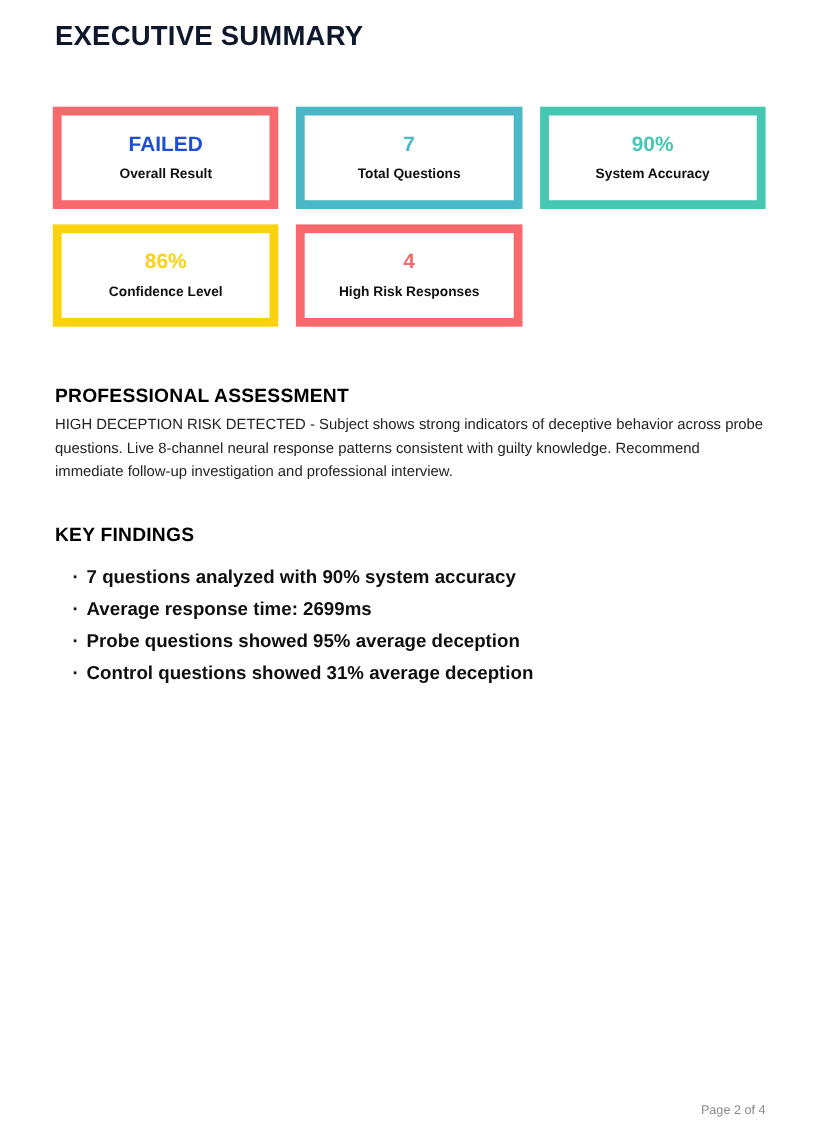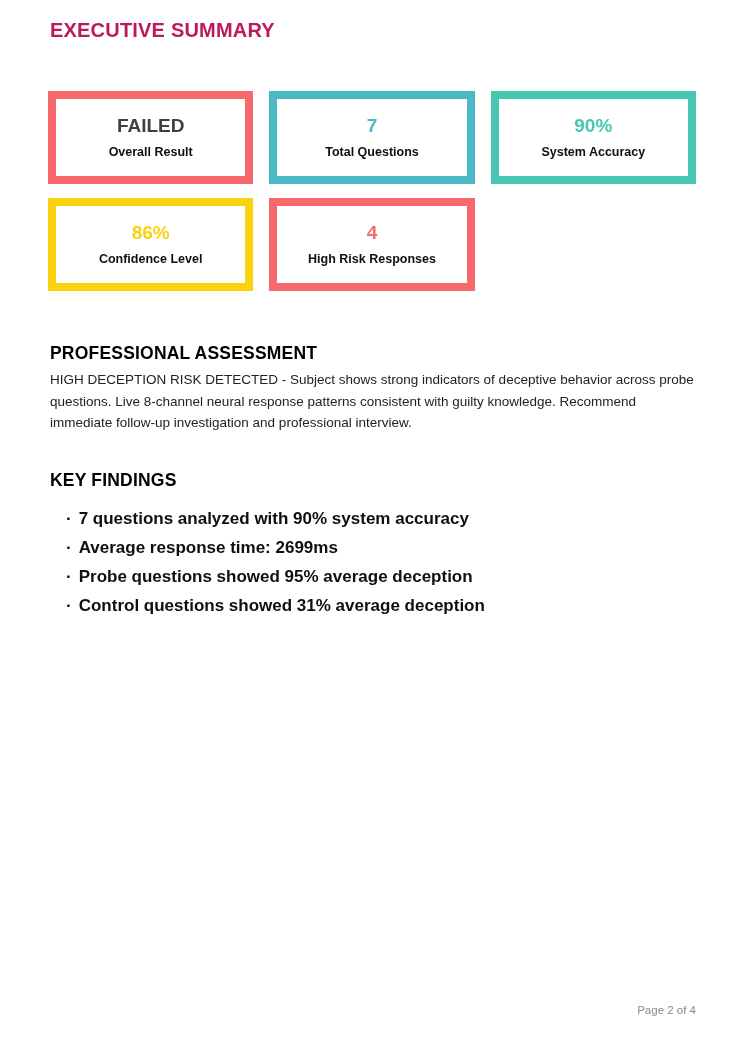--- a/index.html
+++ b/index.html
@@ -14,23 +14,23 @@
   }
   .content {
     position: absolute;
     left: 48px;
     top: 0;
     width: 648px;
   }
   .page-title {
     margin-top: 19px;
     margin-left: 2px;
-    font-size: 20px;
+    font-size: 25px;
     font-weight: bold;
-    color: #be185d;
+    color: #0f172a;
     letter-spacing: 0.2px;
   }
   .stat-grid {
     margin-top: 49px;
     display: grid;
     grid-template-columns: repeat(3, 1fr);
     column-gap: 16px;
     row-gap: 14px;
   }
   .stat-box {
@@ -95,21 +95,21 @@
 </style>
 </head>
 <body>
 
 <div class="content">
 
   <h1 class="page-title">EXECUTIVE SUMMARY</h1>
 
   <div class="stat-grid">
     <div class="stat-box" style="border-color: rgb(248, 105, 109);">
-      <div class="stat-value" style="color: #404040;">FAILED</div>
+      <div class="stat-value" style="color: #1d4ed8;">FAILED</div>
       <div class="stat-label">Overall Result</div>
     </div>
     <div class="stat-box" style="border-color: rgb(75, 184, 200);">
       <div class="stat-value" style="color: rgb(75, 184, 200);">7</div>
       <div class="stat-label">Total Questions</div>
     </div>
     <div class="stat-box" style="border-color: rgb(69, 199, 178);">
       <div class="stat-value" style="color: rgb(69, 199, 178);">90%</div>
       <div class="stat-label">System Accuracy</div>
     </div>

